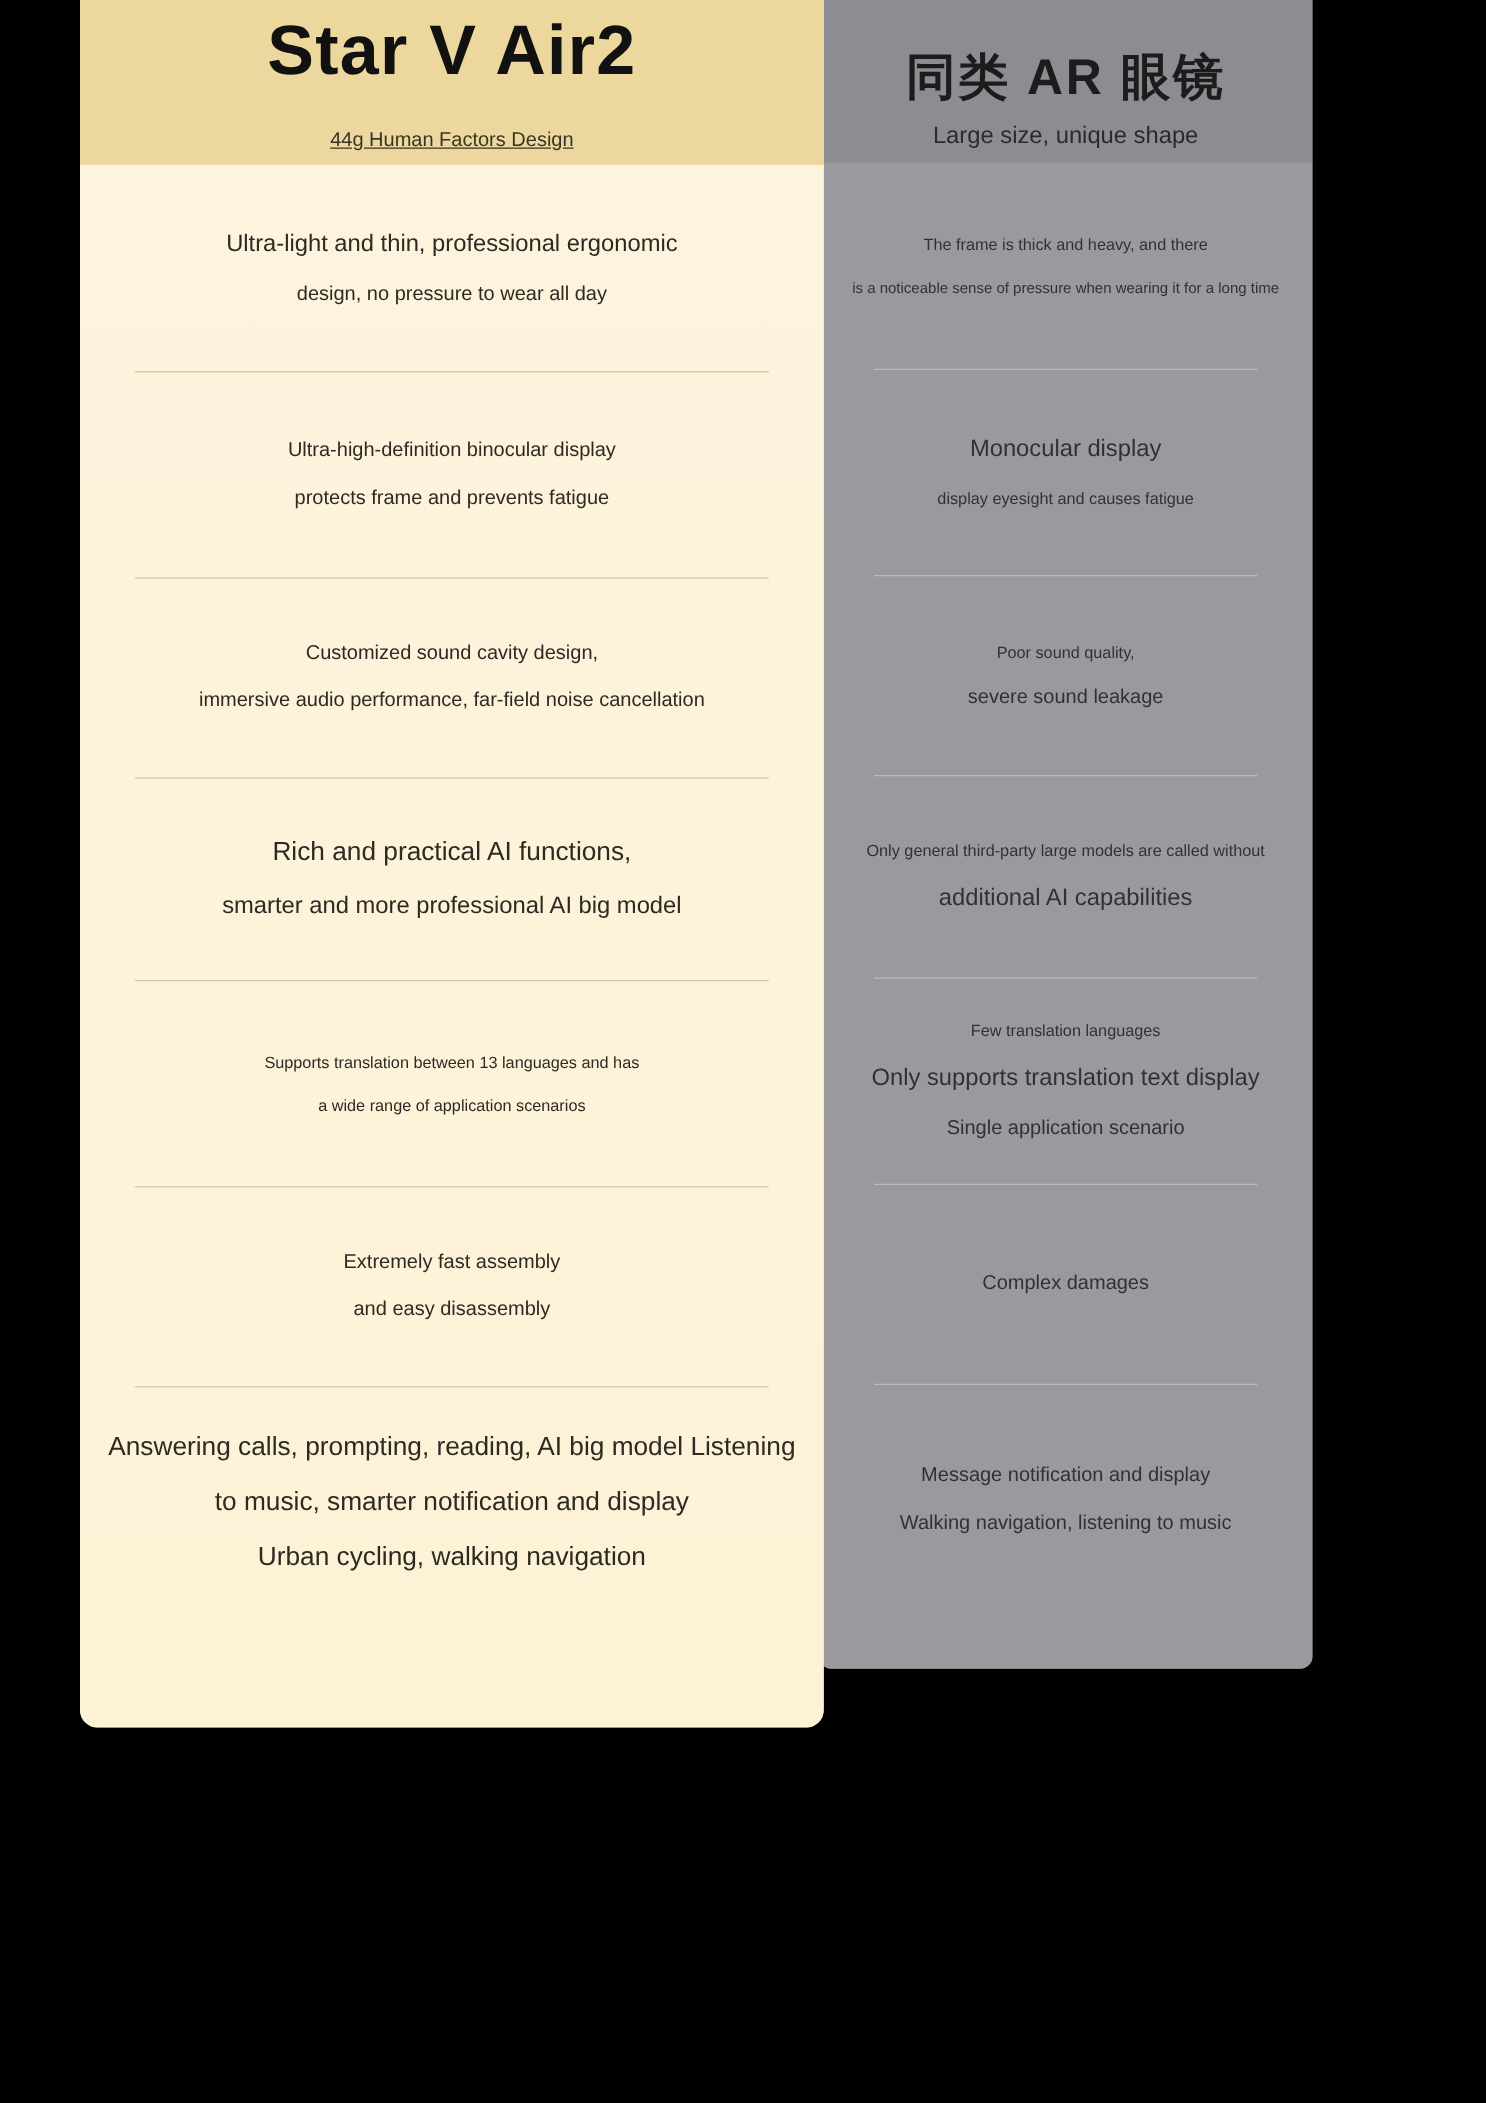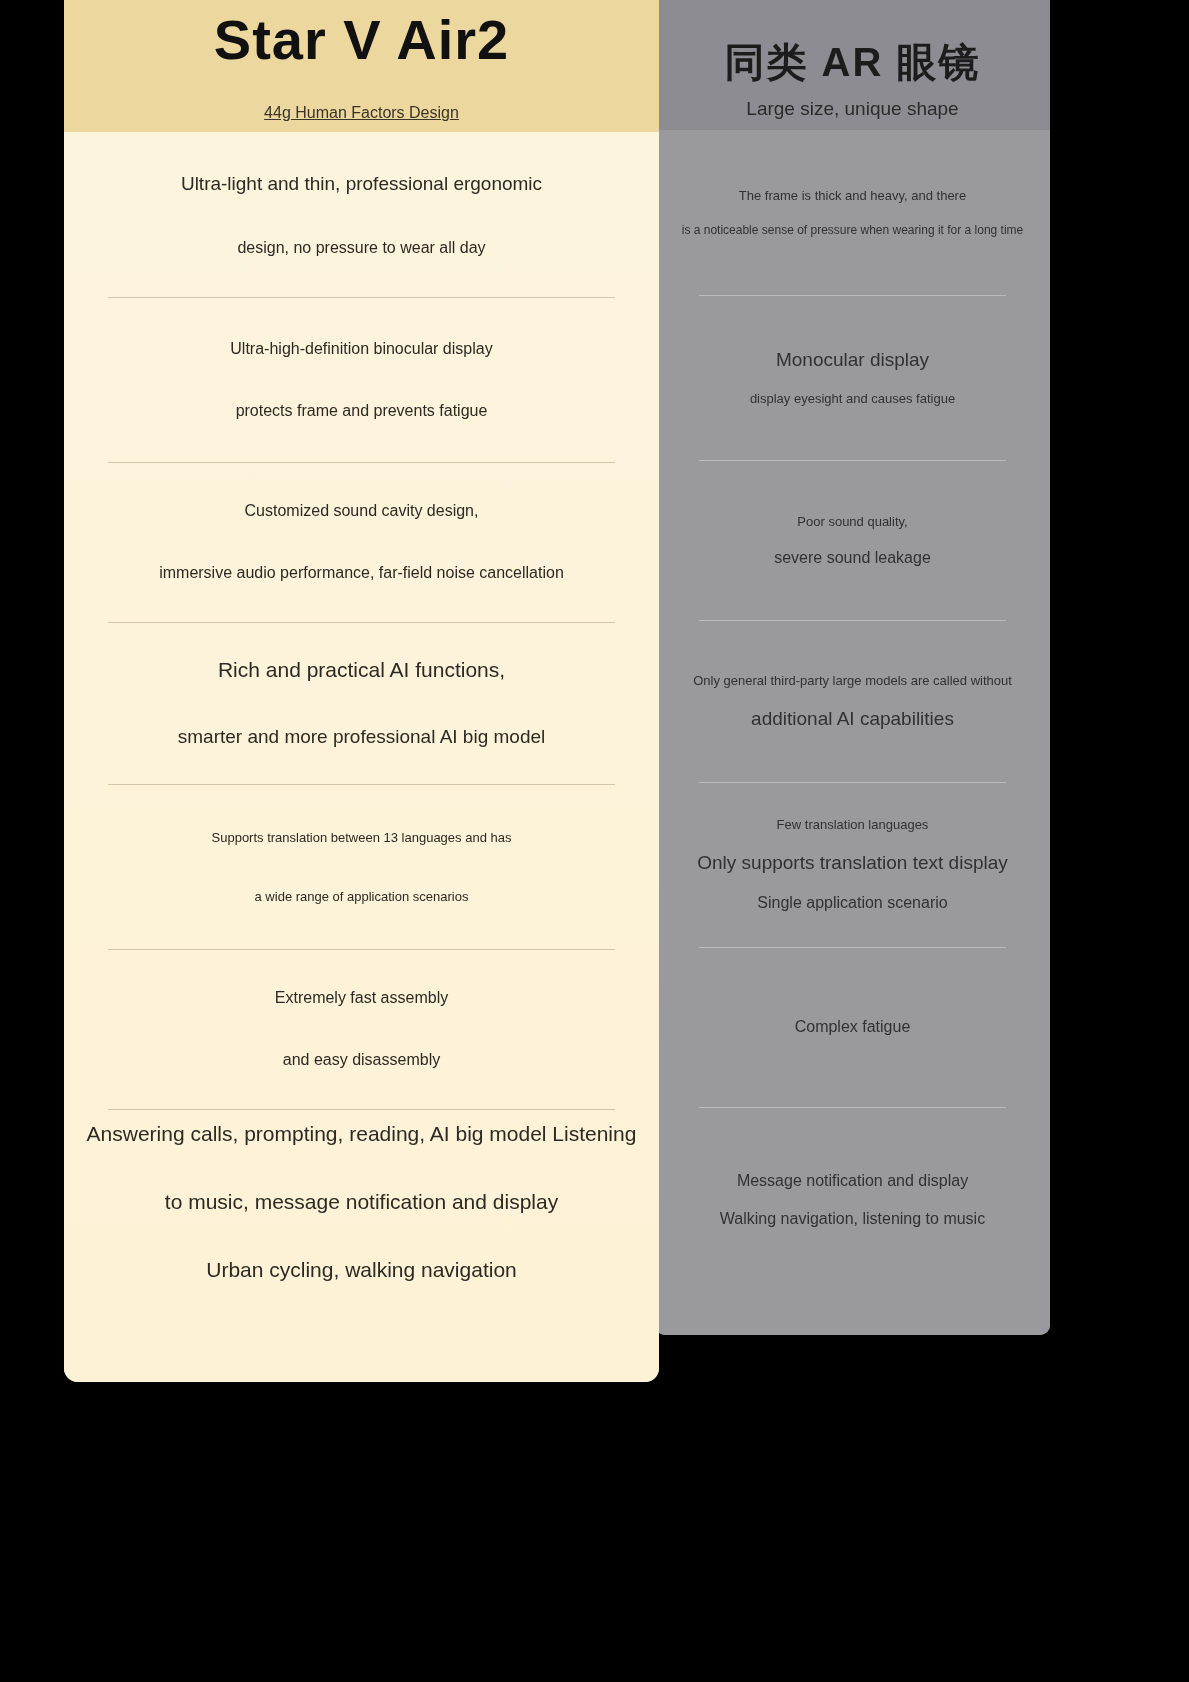--- a/index.html
+++ b/index.html
@@ -73,21 +73,21 @@
     height:calc(100% - 250px);
   }
 
   
   .rowL, .rowR{
     display:flex; flex-direction:column;
     align-items:center; justify-content:center;
     text-align:center;
     position:relative;
   }
-  .rowL{ color:#2c2a22;gap:24px; }
+  .rowL{ color:#2c2a22; }
   .rowR{ color:#2a2a2c; }
 
   .rowL + .rowL::before,
   .rowR + .rowR::before{
     content:"";
     position:absolute; left:44px; right:44px; top:0;
     height:1px;
   }
   .rowL + .rowL::before{ background:rgba(110,95,55,.30); }
   .rowR + .rowR::before{ background:rgba(255,255,255,.32); }
@@ -141,21 +141,21 @@
         <span class="line t-lg soft">additional AI capabilities</span>
       </div>
 
       <div class="rowR h5">
         <span class="line t-sm soft">Few translation languages</span>
         <span class="line t-lg soft">Only supports translation text display</span>
         <span class="line t-md soft">Single application scenario</span>
       </div>
 
       <div class="rowR h6">
-        <span class="line t-md soft">Complex fatigue</span>
+        <span class="line t-md soft">Complex damages</span>
       </div>
 
       <div class="rowR h7">
         <span class="line t-md soft">Message notification and display</span>
         <span class="line t-md soft">Walking navigation, listening to music</span>
       </div>
 
     </div>
   </div>
 
@@ -191,20 +191,20 @@
         <span class="line t-sm">a wide range of application scenarios</span>
       </div>
 
       <div class="rowL h6">
         <span class="line t-md">Extremely fast assembly</span>
         <span class="line t-md">and easy disassembly</span>
       </div>
 
       <div class="rowL h7">
         <span class="line t-xl">Answering calls, prompting, reading, AI big model Listening</span>
-        <span class="line t-xl">to music, message notification and display</span>
+        <span class="line t-xl">to music, smarter notification and display</span>
         <span class="line t-xl">Urban cycling, walking navigation</span>
       </div>
 
     </div>
   </div>
 
 </div>
 
 </body></html>

